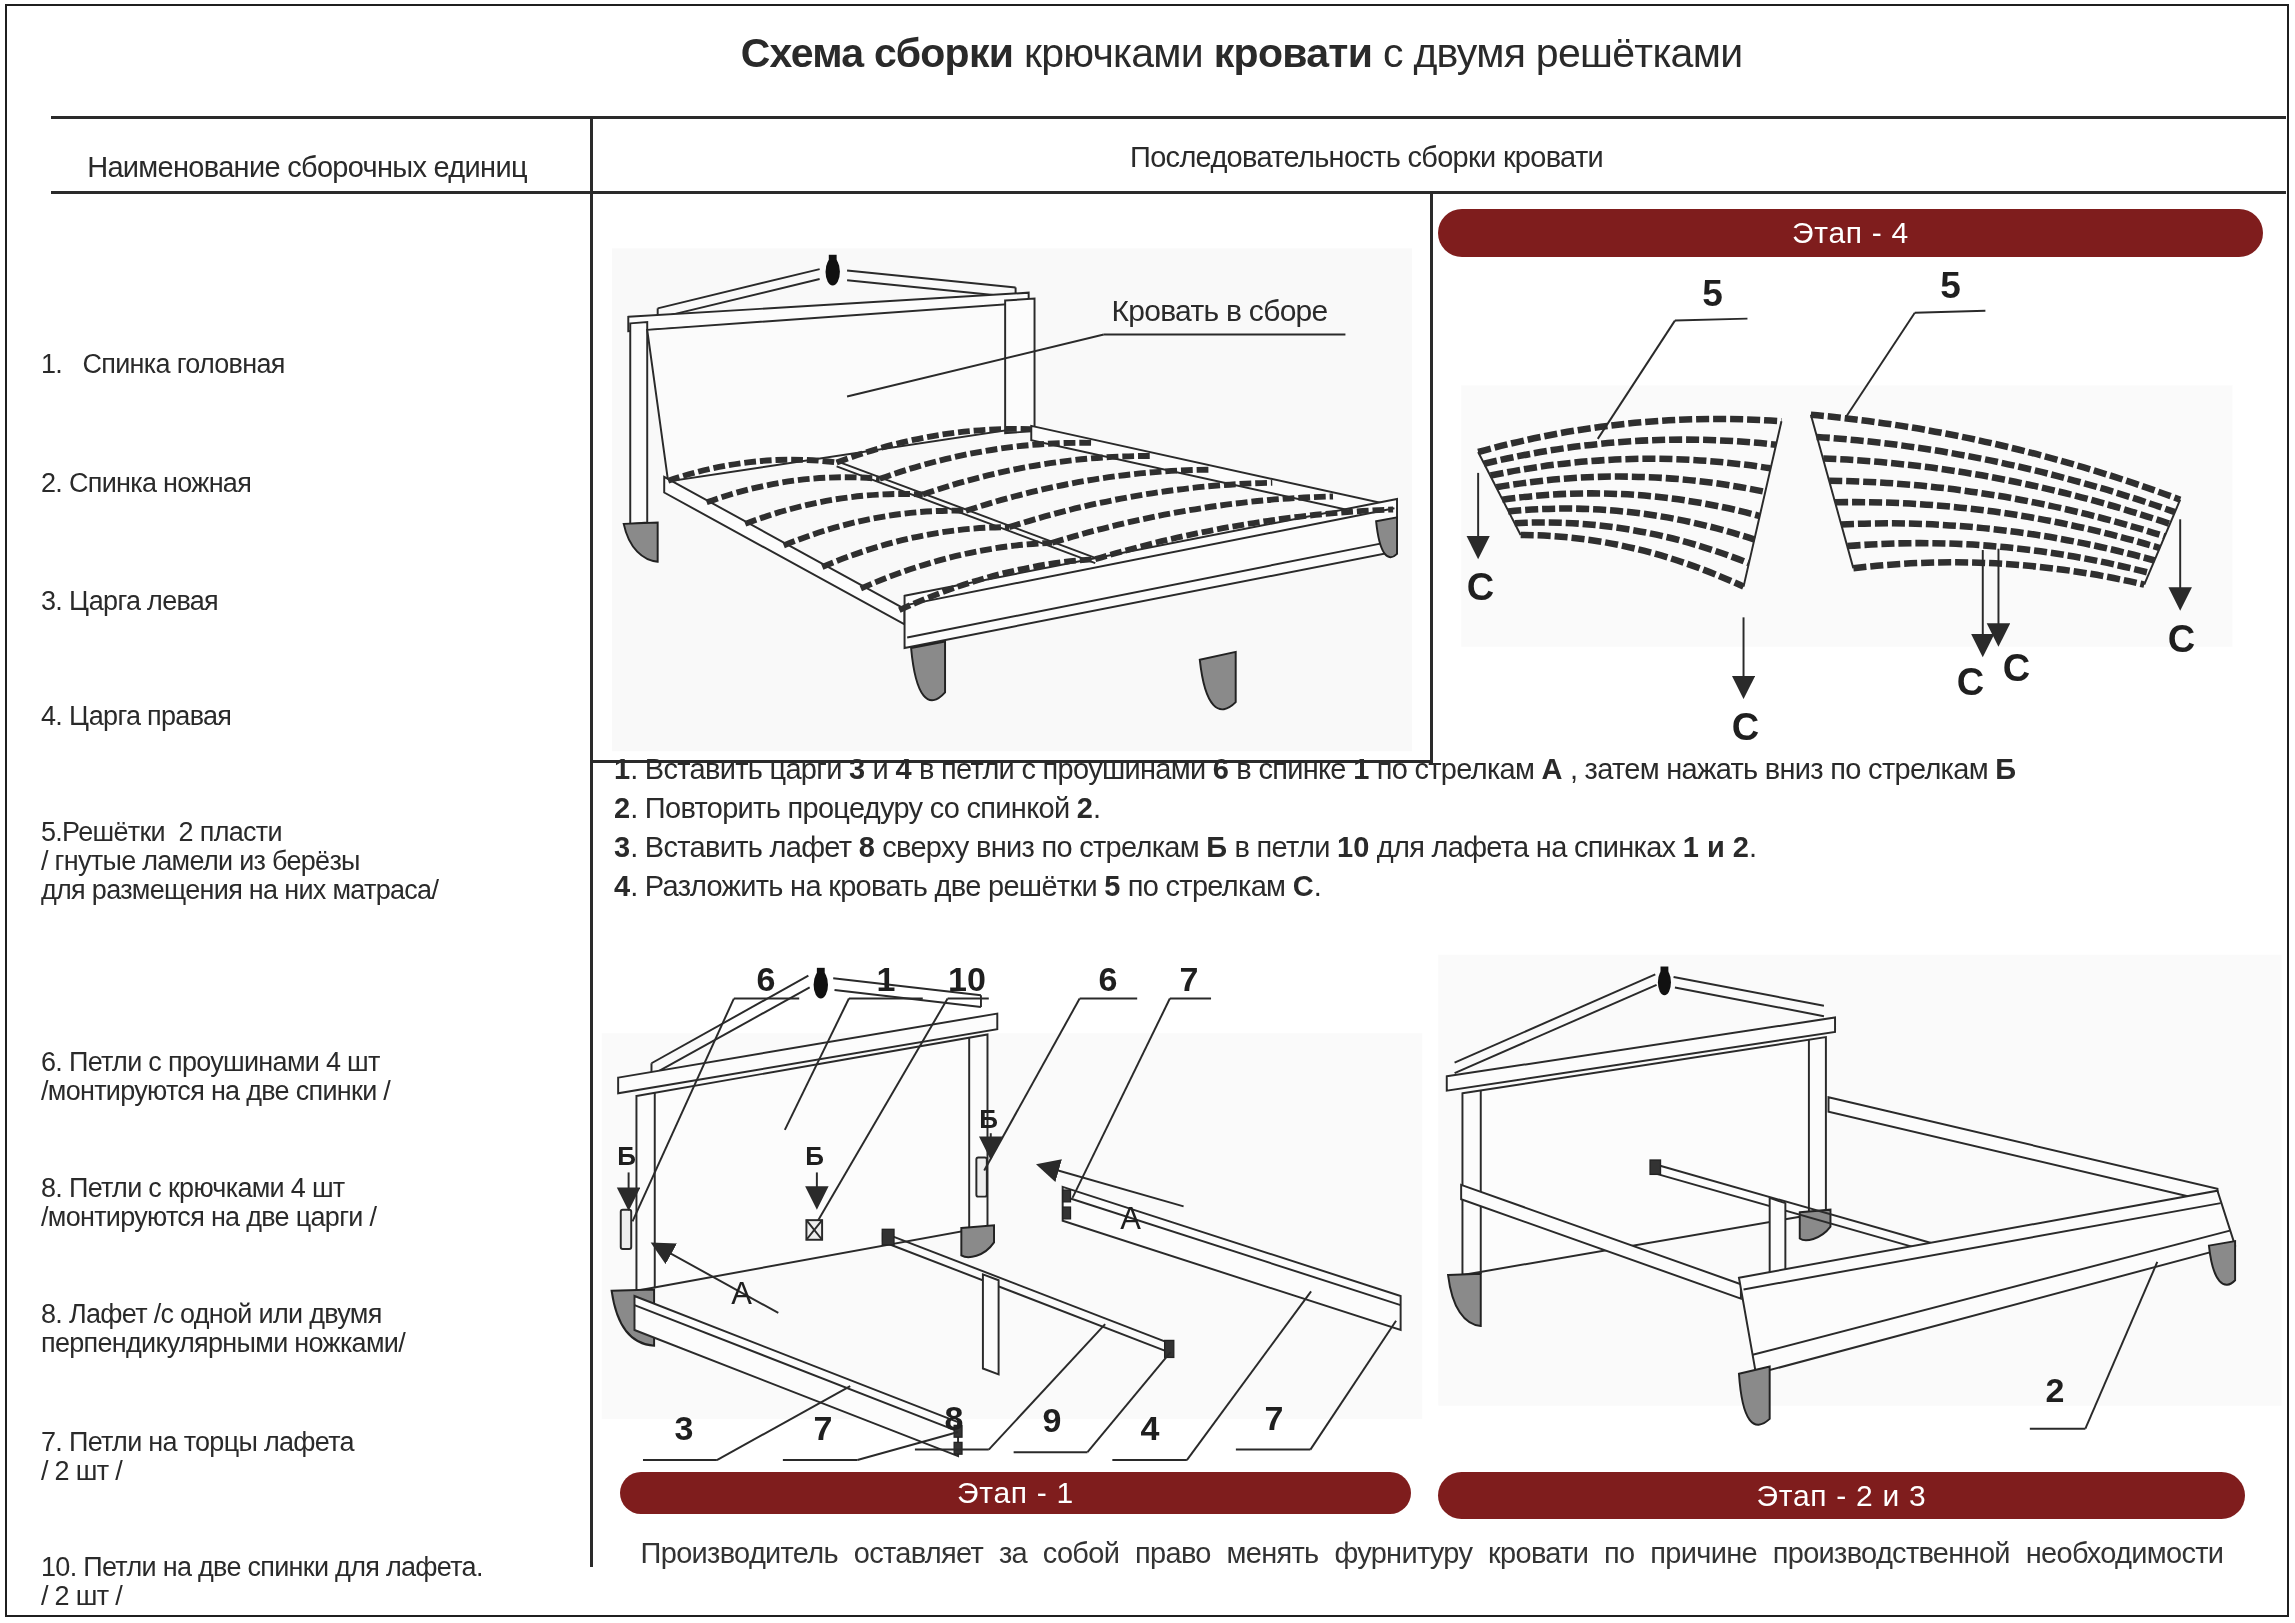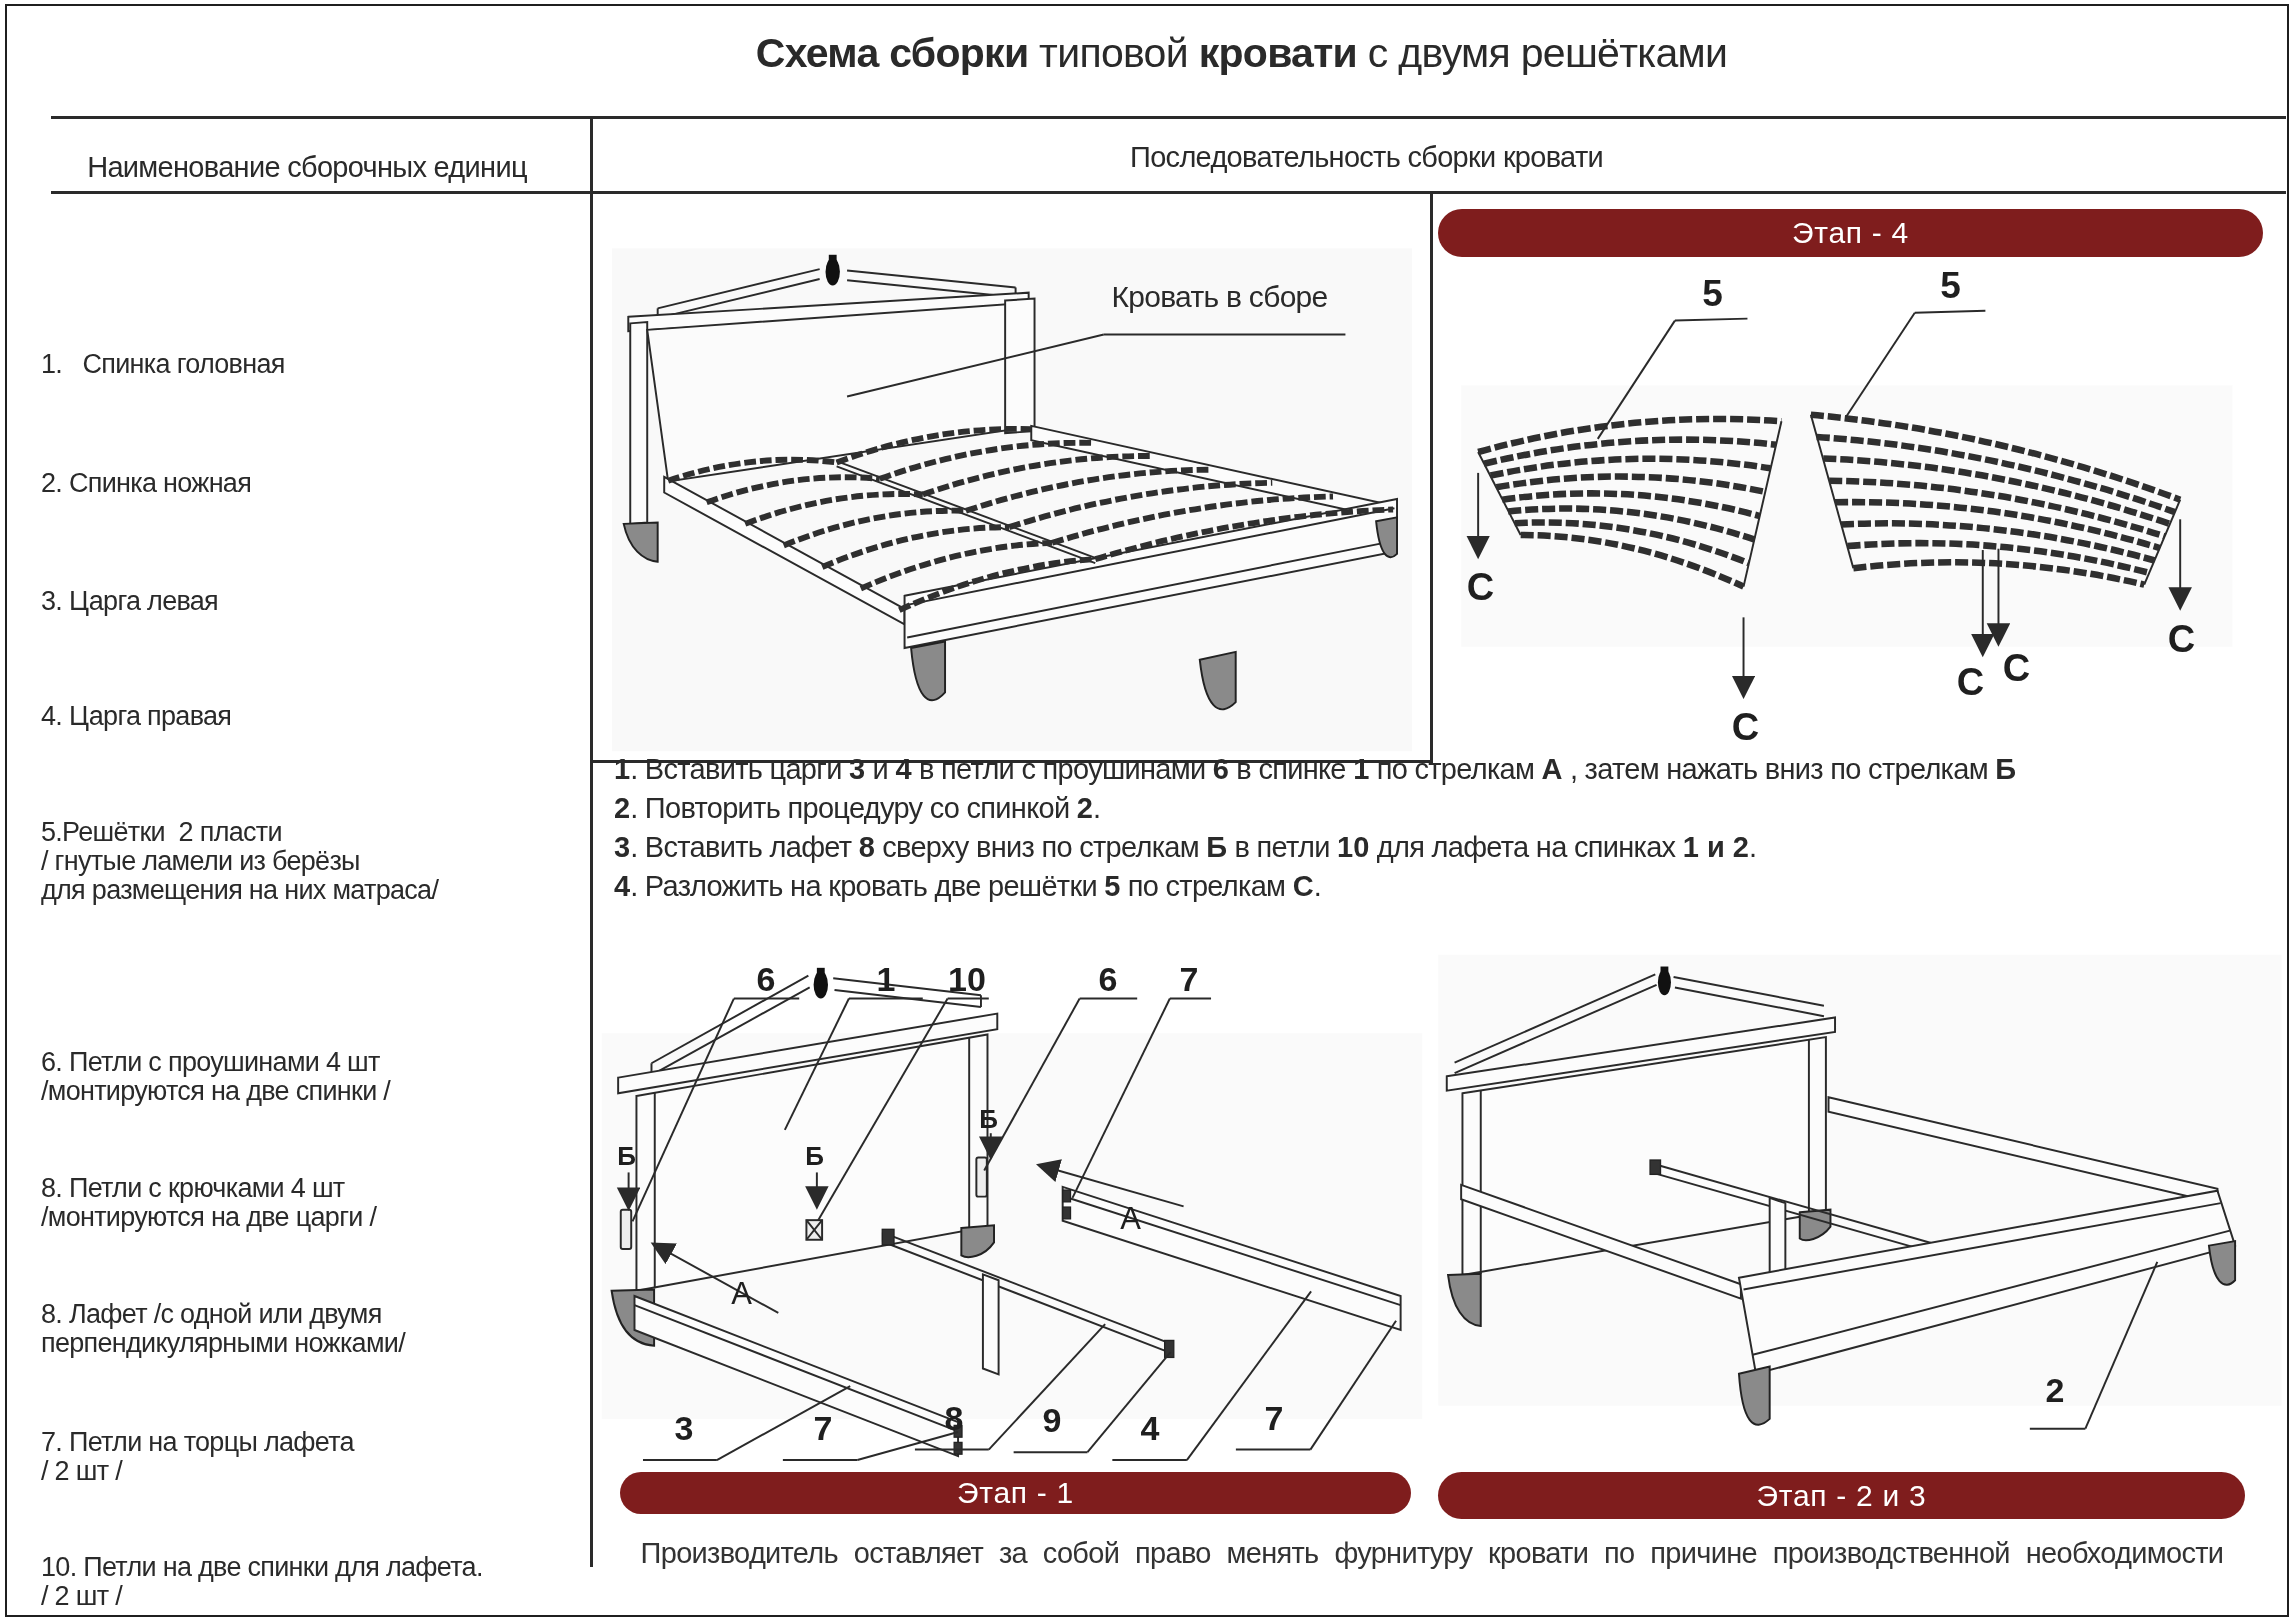--- a/index.html
+++ b/index.html
@@ -13,40 +13,40 @@
   .hdr{position:absolute;font-size:29px;text-align:center;}
   .parts{position:absolute;left:41px;top:292px;width:536px;font-size:27px;line-height:29px;white-space:pre;}
   .p1{margin-bottom:32px}.p2{margin-bottom:31px}.p3{margin-bottom:28px}.p4{margin-bottom:29px}
   .p5{margin-bottom:85px}.p6{margin-bottom:9.8px}.p7{margin-bottom:9.8px}.p8{margin-bottom:12.4px}.p9{margin-bottom:9.2px}
   .banner{position:absolute;background:#7f1d1d;border-radius:25px;color:#ffffff;display:flex;
           align-items:center;justify-content:center;font-size:30px;font-weight:normal;letter-spacing:0.7px;}
   .instr{position:absolute;left:614px;top:750px;width:1665px;font-size:29px;line-height:39px;}
   .instr .b{font-weight:bold;letter-spacing:0;}
   .callout{position:absolute;font-weight:bold;text-align:center;color:#1f1f1f;letter-spacing:0;}
   .c52{font-size:34px;} .c56{font-size:37px;} .c58{font-size:38px;} .c40{font-size:26px;} .c48{font-size:31px;font-weight:normal;}
-  .assembled-label{position:absolute;left:1082px;top:280px;width:275px;text-align:center;font-size:30px;}
+  .assembled-label{position:absolute;left:1082px;top:294px;width:275px;text-align:center;font-size:30px;}
   .footer{position:absolute;left:592px;top:1537px;width:1680px;text-align:center;font-size:29px;word-spacing:8.5px;color:#333;}
   svg{position:absolute;overflow:visible;}
   .ink{stroke:#2a2a2a;fill:none;stroke-width:3;}
   .panelf{fill:#fcfcfc;stroke:#2a2a2a;stroke-width:3;}
   .slat{stroke:#2f2f2f;fill:none;stroke-width:9;stroke-dasharray:18 6;}
   .slat4{stroke:#2f2f2f;fill:none;stroke-width:10;stroke-dasharray:20 6;}
   .lead{stroke:#2a2a2a;fill:none;stroke-width:3;}
   .foot{fill:#8a8a8a;stroke:#222;stroke-width:3;}
   .dark{fill:#333;stroke:#222;stroke-width:2;}
   .hw{fill:#eee;stroke:#2a2a2a;stroke-width:3;}
 </style>
 </head>
 <body>
 
 <div id="page">
 
   <div class="page-border"></div>
 
-  <div class="title"><span class="b">Схема сборки</span><span> типовой </span><span class="b">кровати</span><span> с двумя решётками</span></div>
+  <div class="title"><span class="b">Схема сборки</span><span> крючками </span><span class="b">кровати</span><span> с двумя решётками</span></div>
 
   <div class="hline" style="left:51px;top:116px;width:2235px;"></div>
   <div class="hline" style="left:51px;top:191px;width:2235px;"></div>
   <div class="vline" style="left:590px;top:116px;height:1451px;"></div>
   <div class="vline" style="left:1430px;top:191px;height:571px;"></div>
   <div class="hline" style="left:590px;top:760px;width:843px;height:2.6px;"></div>
 
   <div class="hdr" style="left:26px;top:151px;width:562px;">Наименование  сборочных единиц</div>
   <div class="hdr" style="left:837px;top:141px;width:1059px;">Последовательность сборки кровати</div>
 

